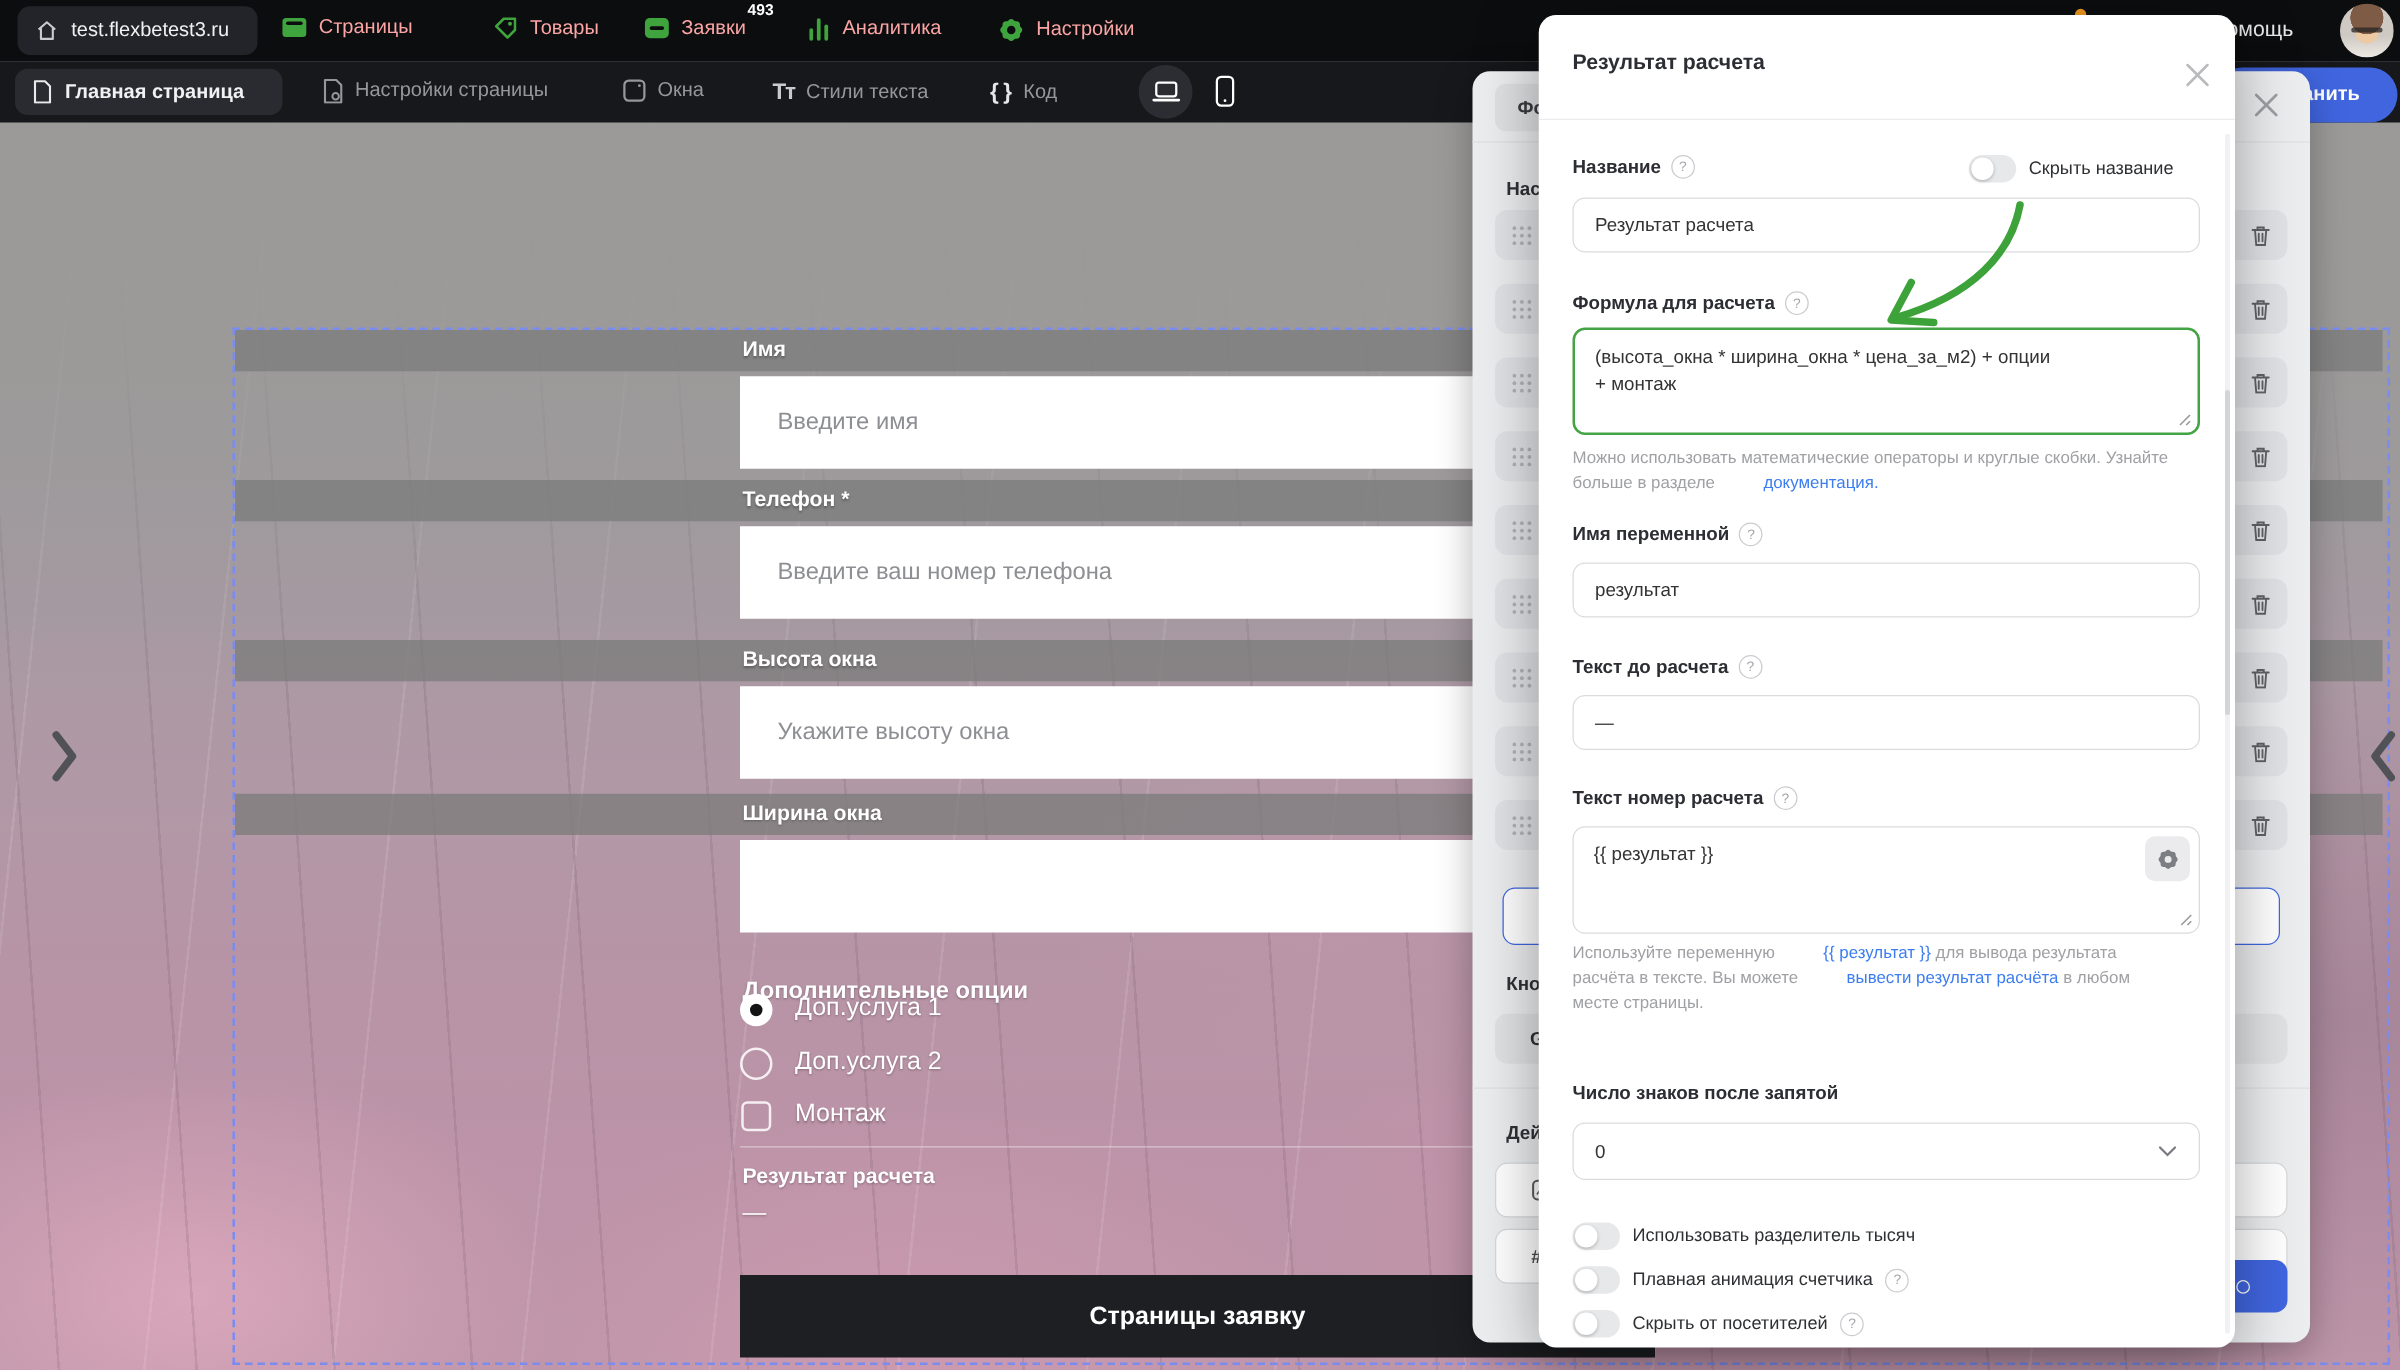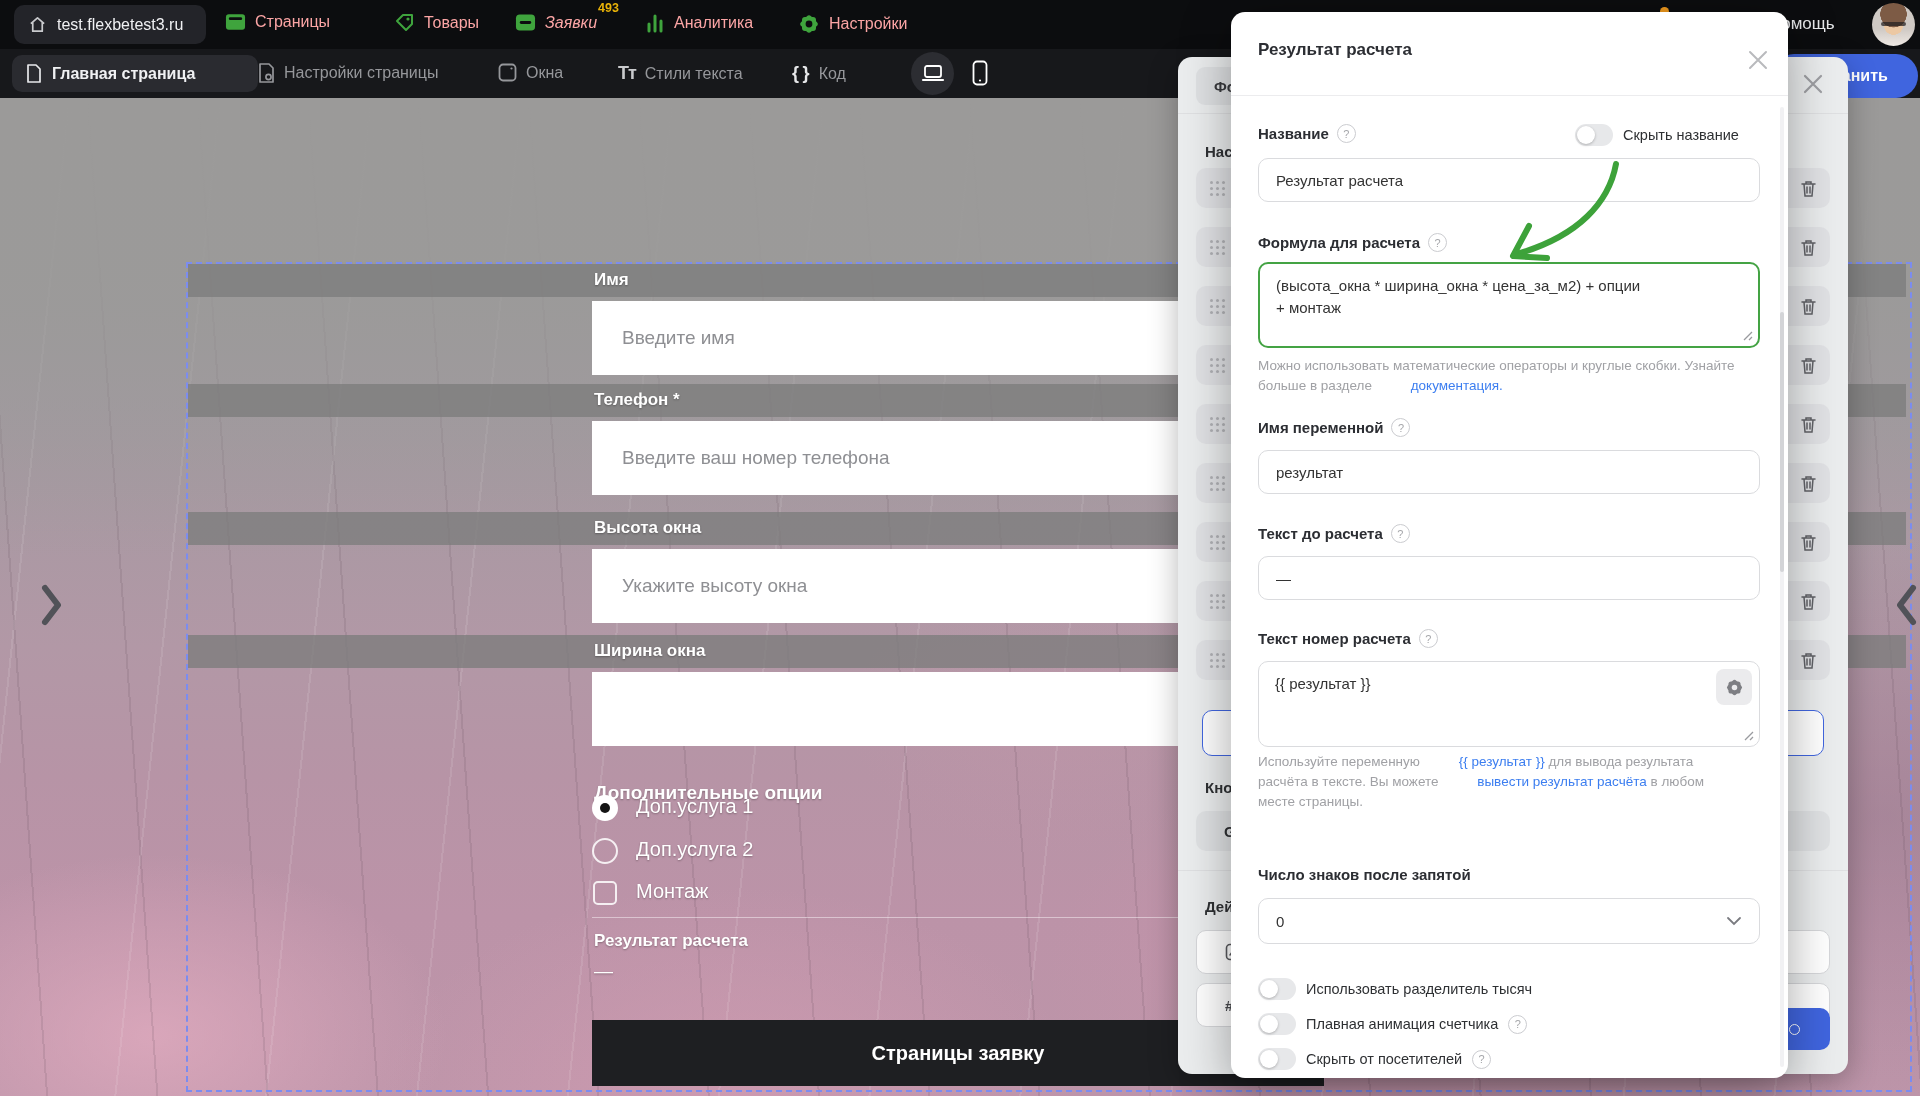--- a/index.html
+++ b/index.html
@@ -4,21 +4,21 @@
 <style>
   html,body{margin:0;padding:0;background:#9b9a98;font-family:"Liberation Sans","DejaVu Sans",sans-serif;}
   #stage{position:relative;width:1920px;height:1096px;overflow:hidden;background:#9b9a98;}
   .abs{position:absolute;}
   
   #topbar{left:0;top:0;width:1920px;height:49px;background:#0c0d0f;z-index:10;}
   #toolbar2{left:0;top:49px;width:1920px;height:49px;background:#17181b;z-index:10;}
   .chip{display:flex;align-items:center;gap:10px;border-radius:10px;}
   .nav-item{display:flex;align-items:center;gap:9px;color:#fca5a5;font-size:16px;}
   .nav-item2{display:flex;align-items:center;gap:9px;color:#96979b;font-size:16px;}
-  .badge{color:#eab308;font-size:12.5px;font-weight:bold;}
+  .badge{color:#ffffff;font-size:12.5px;font-weight:bold;}
   
   #canvas{left:0;top:98px;width:1920px;height:998px;overflow:hidden;z-index:1;}
   #photo{left:0;top:0;width:1920px;height:998px;
     background:
       radial-gradient(420px 260px at 8% 94%, rgba(226,172,192,.75), transparent 70%),
       radial-gradient(500px 300px at 38% 100%, rgba(215,158,180,.6), transparent 70%),
       radial-gradient(480px 320px at 72% 88%, rgba(205,148,172,.5), transparent 70%),
       radial-gradient(600px 400px at 98% 72%, rgba(150,120,140,.5), transparent 70%),
       radial-gradient(300px 200px at 55% 62%, rgba(198,150,170,.35), transparent 70%),
       linear-gradient(180deg,#9b9a99 0%,#9c9a9b 18%,#a29aa0 30%,#aa99a3 42%,#b298a6 55%,#b794a6 68%,#bc93a8 82%,#bd95a9 100%);}
@@ -74,21 +74,21 @@
         </svg>
       <span>Страницы</span>
     </div>
     <div class="abs nav-item" style="left:395px;top:13px;">
       <svg width="20" height="20" viewBox="0 0 20 20">
           <path d="M2 8 L8 2 H17 V11 L11 17 Z" fill="none" stroke="#3fa43d" stroke-width="2" stroke-linejoin="round"></path>
           <circle cx="13" cy="6" r="1.6" fill="#3fa43d"></circle>
         </svg>
       <span>Товары</span>
     </div>
-    <div class="abs nav-item" style="left:515px;top:13px;font-style:italic;">
+    <div class="abs nav-item" style="left:515px;top:13px;">
       <svg width="21" height="19" viewBox="0 0 22 19">
           <rect x="1" y="1" width="20" height="17" rx="4" fill="#3fa43d"></rect>
           <rect x="5" y="8" width="12" height="3" rx="1.5" fill="#0c0d0f"></rect>
         </svg>
       <span>Заявки</span>
     </div>
     <div class="abs badge" style="left:598px;top:1px;">493</div>
     <div class="abs nav-item" style="left:645px;top:13px;">
       <svg width="20" height="20" viewBox="0 0 20 20">
           <path d="M4 18 V11" stroke="#3fa43d" stroke-width="3" stroke-linecap="round"></path>
@@ -110,21 +110,21 @@
     <div class="abs" style="left:1772px;top:14px;color:#e8e9eb;font-size:17px;">помощь</div>
     <div class="abs" style="left:1872px;top:3px;width:43px;height:43px;border-radius:50%;overflow:hidden;background:
       radial-gradient(circle at 50% 26%, #7d5b45 0 34%, transparent 35%),
       radial-gradient(circle at 50% 52%, #ecc8a3 0 30%, transparent 31%),
       linear-gradient(180deg,#cfc9c4 0 60%, #efe9e4 100%);">
       <div style="position:absolute;left:9px;top:19px;width:25px;height:4px;background:rgba(40,35,35,.75);border-radius:2px;"></div>
     </div>
   </div>
 
   <div class="abs" id="toolbar2">
-    <div class="abs chip" style="left:12px;top:6px;width:246px;height:37px;background:#2a2b30;padding-left:14px;box-sizing:border-box;">
+    <div class="abs chip" style="left:12px;top:6px;width:214px;height:37px;background:#2a2b30;padding-left:14px;box-sizing:border-box;">
       <svg width="16" height="19" viewBox="0 0 16 19">
           <path d="M2 1 H10 L14 5 V18 H2 Z" fill="none" stroke="#e8e9eb" stroke-width="1.7" stroke-linejoin="round"></path>
         </svg>
       <span style="color:#f0f1f3;font-size:16px;font-weight:bold;">Главная страница</span>
     </div>
     <div class="abs nav-item2" style="left:258px;top:14px;">
       <svg width="17" height="20" viewBox="0 0 17 20">
           <path d="M2 1 H11 L15 5 V19 H2 Z" fill="none" stroke="#96979b" stroke-width="1.7" stroke-linejoin="round"></path>
           <circle cx="10.5" cy="14" r="2.6" fill="none" stroke="#96979b" stroke-width="1.6"></circle>
         </svg>

